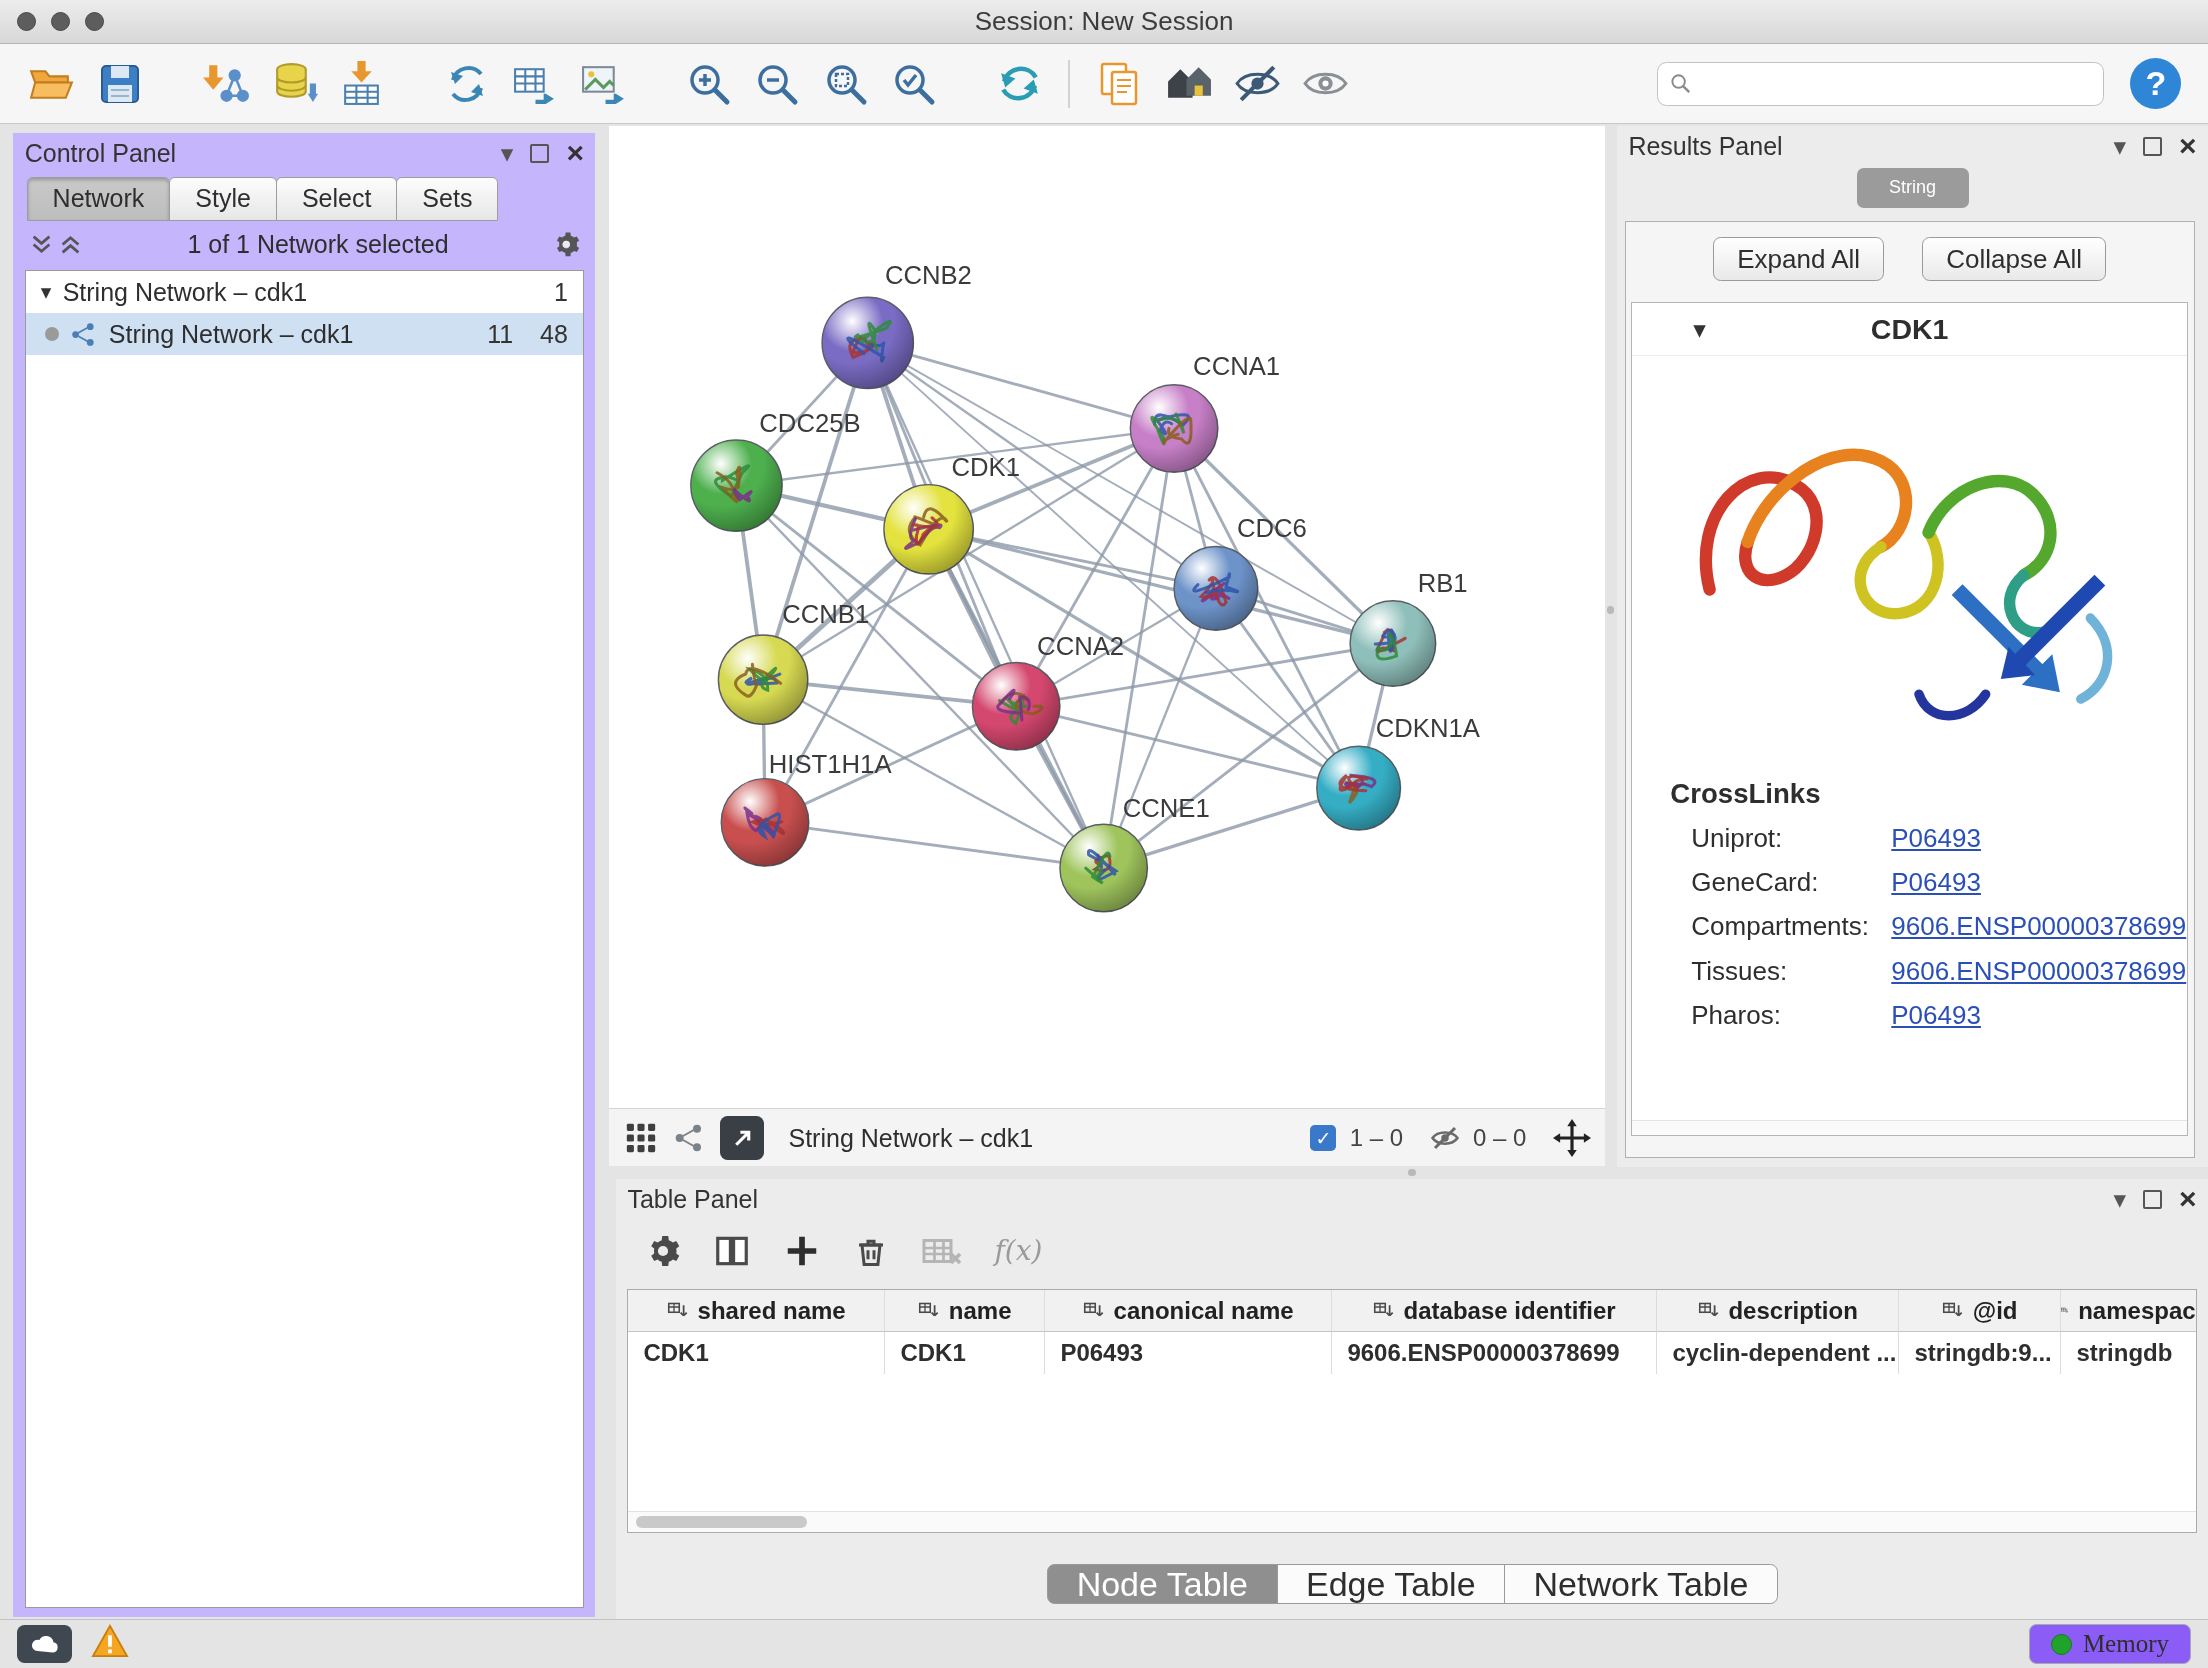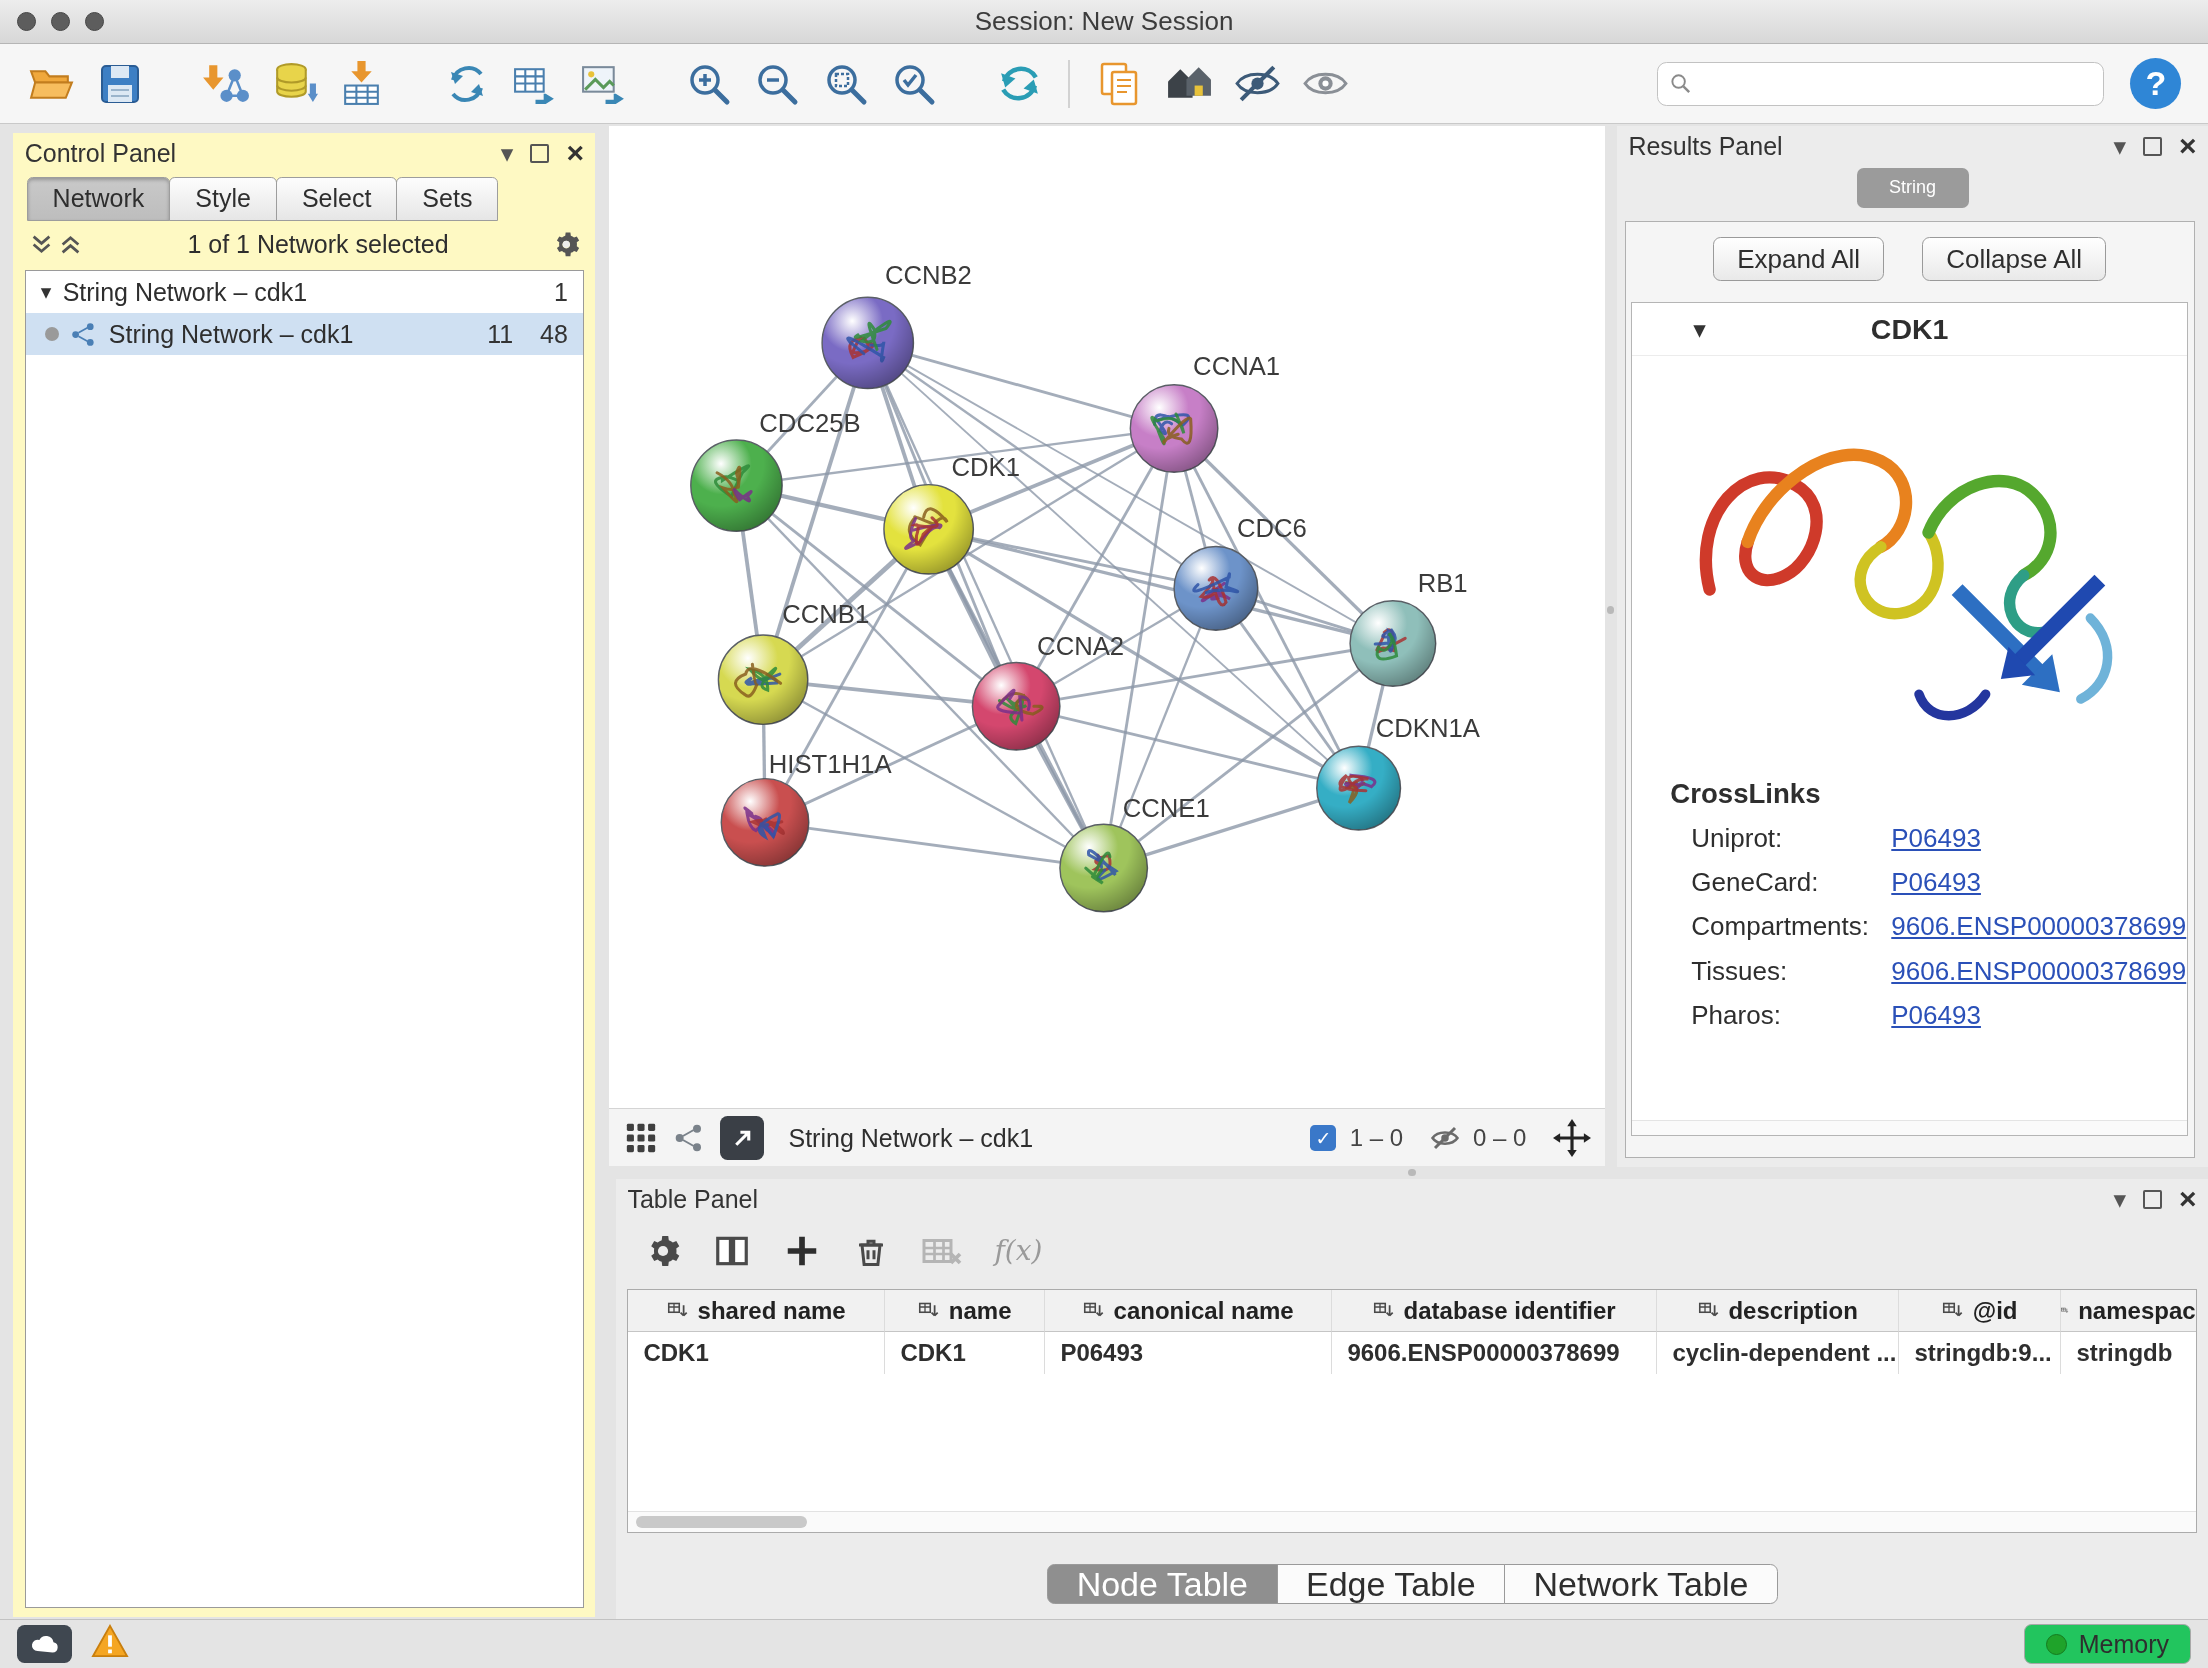--- a/index.html
+++ b/index.html
@@ -22,21 +22,21 @@
   .helpbtn{width:51px;height:51px;border-radius:50%;background:#2f86d6;color:#fff;display:flex;align-items:center;justify-content:center;font-size:34px;font-weight:bold;margin:0 5.7px 0 19px;flex:0 0 auto;}
 
   
   .phead{height:40px;display:flex;align-items:center;padding:0 11.4px;font-size:25px;color:#333;}
   .phead .picons{margin-left:auto;display:flex;align-items:center;gap:17px;}
   .pic{color:#555;font-size:25px;line-height:1;cursor:default;}
   .pic.float{width:19px;height:19px;border:2.9px solid #555;border-radius:1.9px;}
   .pic.close{font-weight:700;font-size:30px;color:#333;}
 
   
-  .control-panel{position:absolute;left:13.3px;top:133px;width:582px;bottom:51px;background:#fef9c3;}
+  .control-panel{position:absolute;left:13.3px;top:133px;width:582px;bottom:51px;background:#c4b5fd;}
   .cp-tabs{display:flex;margin:3.8px 13.3px 0;}
   .cp-tab{padding:6.7px 25px;border:1px solid #9d9d9d;background:linear-gradient(#fdfdfd,#e6e6e6);margin-right:-1px;border-radius:5.7px 5.7px 0 0;font-size:25px;}
   .cp-tab.selected{background:linear-gradient(#c9c9c9,#bdbdbd);box-shadow:inset 0 1.9px 3.8px rgba(0,0,0,.25);}
   .cp-status{height:46px;display:flex;align-items:center;padding:0 15px;gap:2px;}
   .cp-status .stext{flex:1;text-align:center;font-size:25px;color:#2e2e2e;}
   .treebox{position:absolute;left:11.4px;right:11.4px;top:137px;bottom:9.5px;background:#fff;border:1px solid #9a9a9a;overflow:hidden;}
   .tree-row{height:42px;display:flex;align-items:center;font-size:25px;gap:11.4px;padding:0 15px;}
   .tree-row .rcount{margin-left:auto;color:#333;}
   .tree-row.child{background:#cfe0f2;padding-left:19px;}
   .bullet{width:14.3px;height:14.3px;border-radius:50%;background:#9a9a9a;flex:0 0 auto;}
@@ -91,21 +91,21 @@
   .tp-thumb{width:171px;height:12.4px;background:#c9c9c9;border-radius:6.7px;margin:3.8px 0 0 7.6px;}
   .tp-tabs{position:absolute;left:0;right:0;bottom:15px;display:flex;justify-content:center;}
   .tp-tab{height:40px;padding:0 28.5px;border:1px solid #9a9a9a;background:#fbfbfb;display:flex;align-items:center;font-size:34px;margin-right:-1px;margin-top:6px;}
   .tp-tab:first-child{border-radius:7.6px 0 0 7.6px;}
   .tp-tab:last-child{border-radius:0 7.6px 7.6px 0;}
   .tp-tab.selected{background:#8f8f8f;color:#fff;}
 
   
   .statusbar{position:absolute;left:0;right:0;bottom:0;height:49px;background:#e4e4e4;border-top:1px solid #c2c2c2;display:flex;align-items:center;padding:0 17px;gap:19px;}
   .cloudbtn{width:55px;height:38px;background:#3f4750;border-radius:7.6px;display:flex;align-items:center;justify-content:center;}
-  .membtn{margin-left:auto;height:40px;border:1px solid #a8a8a8;background:#22c55e;border-radius:7.6px;display:flex;align-items:center;gap:11.4px;padding:0 21px;font-size:25px;}
+  .membtn{margin-left:auto;height:40px;border:1px solid #a8a8a8;background:#8b5cf6;border-radius:7.6px;display:flex;align-items:center;gap:11.4px;padding:0 21px;font-size:25px;font-family:Liberation Serif, serif;}
   .memdot{width:21px;height:21px;border-radius:50%;background:#1fa32a;border:1px solid #157a1e;}
 </style>
 </head>
 <body>
 
 <div class="titlebar">
   <div class="traffic">
     <div class="light"></div>
     <div class="light"></div>
     <div class="light"></div>

